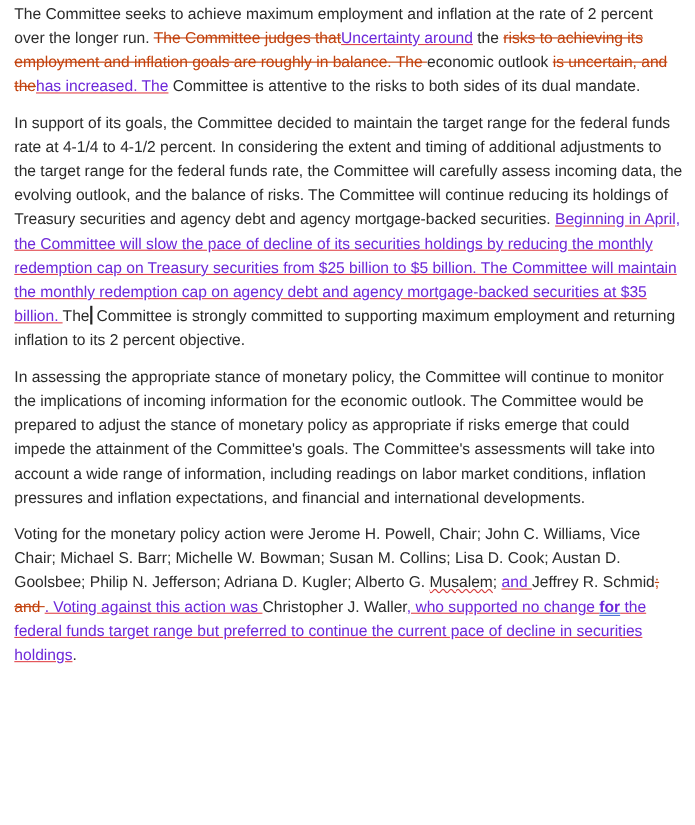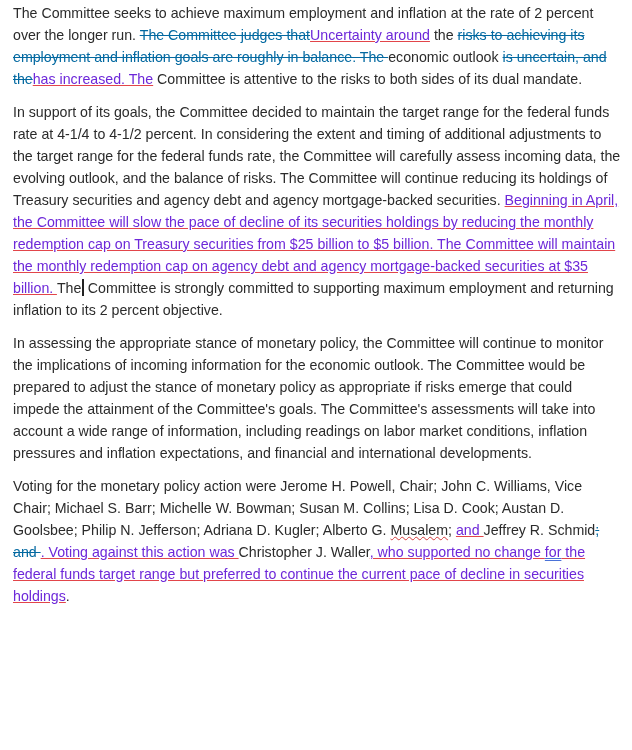--- a/index.html
+++ b/index.html
@@ -3,24 +3,24 @@
   <meta charset="utf-8">
   <style>
     html, body { margin: 0; padding: 0; background: #ffffff; }
     body {
       width: 632px; height: 750px; overflow: hidden;
       font-family: "Liberation Sans", sans-serif;
       font-size: 14.2px; line-height: 22px; color: #2b2b2b;
     }
     .doc { padding: 2px 10px 0 13px; }
     .doc p { margin: 0 0 11px 0; }
-    .del { color: #0369a1; text-decoration: line-through; }
+    .del { color: #c2410c; text-decoration: line-through; }
     .ins { color: #6d28d9; text-decoration: underline; text-decoration-color: #e2454a; }
     .spell { text-decoration: underline wavy #d53a3a; text-decoration-thickness: 1px; }
-    .grammar { text-decoration: underline double #4a72d8; }
+    .grammar { text-decoration: underline double #4a72d8; font-weight: bold; }
     .caret { display: inline-block; width: 1.5px; height: 17px; background: #222; vertical-align: -3px; margin-left: 1px; }
   </style>
 </head>
 <body>
 
 <div class="doc">
 
   <p>
     <span>The Committee seeks to achieve maximum employment and inflation at the rate of 2 percent over the longer run. </span><span class="del">The Committee judges that</span><span class="ins">Uncertainty around</span><span> the </span><span class="del">risks to achieving its employment and inflation goals are roughly in balance. The </span><span>economic outlook </span><span class="del">is uncertain, and the</span><span class="ins">has increased. The</span><span> Committee is attentive to the risks to both sides of its dual mandate.</span>
   </p>

